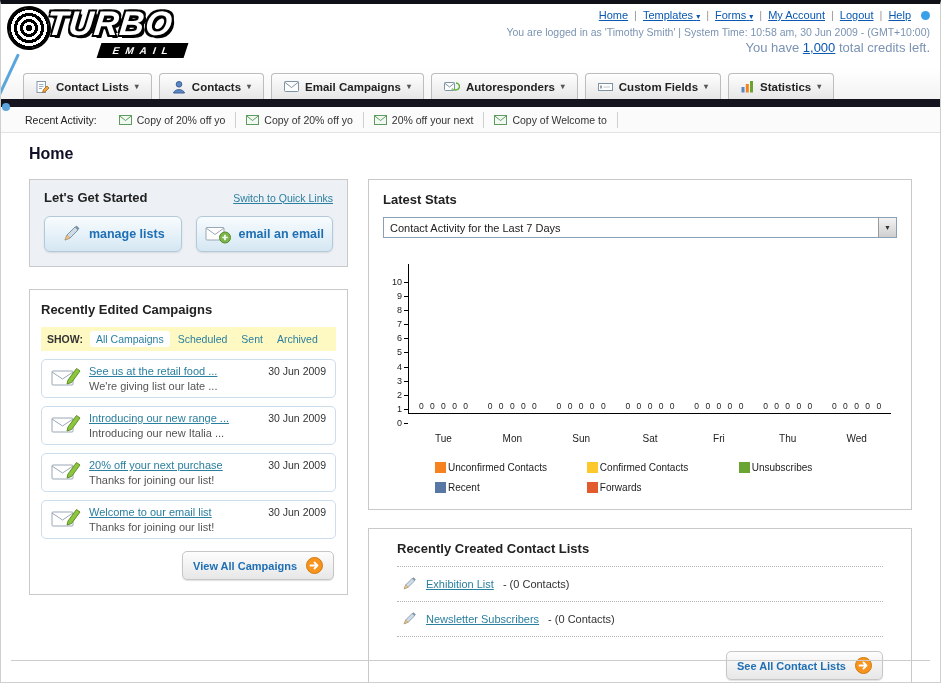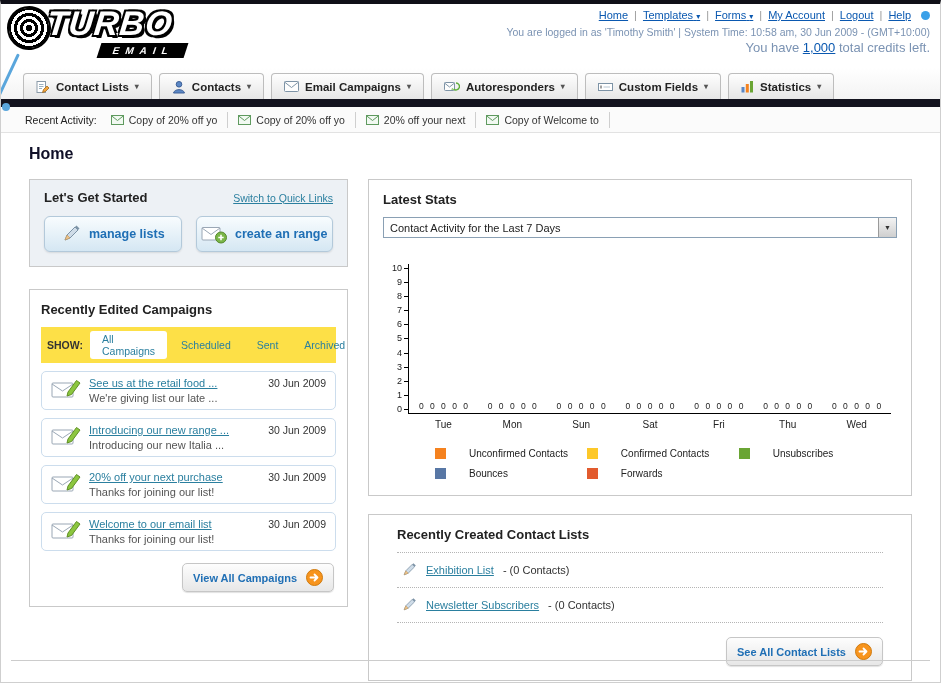--- a/index.html
+++ b/index.html
@@ -43,21 +43,21 @@
   .tab { display: flex; align-items: center; gap: 6px; height: 26px; padding: 0 12px;
          background: linear-gradient(#fefefe, #e6e6e6); border: 1px solid #bdbdbd; border-bottom: none;
          border-radius: 4px 4px 0 0; font-size: 11.5px; font-weight: bold; color: #222; cursor: pointer;
          white-space: nowrap; }
   .tab .dd { font-size: 8px; color: #555; }
   .darkbar { height: 8px; background: #14141f; }
 
   
   .activity { height: 26px; display: flex; align-items: center; padding-left: 24px;
               background: #fbfbfb; border-bottom: 1px solid #e2e2e2; font-size: 10.5px; }
-  .activity-label { color: #222; margin-right: 4px; }
+  .activity-label { color: #222; margin-right: 12px; }
   .activity-item { display: flex; align-items: center; gap: 5px; padding: 0 10px;
                    border-right: 1px solid #cfcfcf; color: #333; cursor: pointer; height: 16px; }
 
   
   .main { padding: 12px 28px 0; }
   .page-title { font-size: 16px; font-weight: bold; color: #101028; margin-bottom: 16px; }
   .columns { display: flex; gap: 20px; align-items: flex-start; }
   .col-left { width: 319px; flex: none; }
   .col-right { flex: 1; }
   .panel { border: 1px solid #c9c9c9; background: #fff; }
@@ -69,24 +69,24 @@
   .gs-switch { font-size: 10.5px; color: #2a7f9f; text-decoration: underline; cursor: pointer; }
   .gs-buttons { display: flex; gap: 14px; margin-top: 11px; }
   .gs-btn { flex: 1; display: flex; align-items: center; justify-content: center; gap: 8px; height: 36px;
             border: 1px solid #b3c9da; border-radius: 6px; background: linear-gradient(#f8fcfe, #d5e7f3);
             font-size: 12.5px; font-weight: bold; color: #1f6fb5; cursor: pointer;
             box-shadow: 0 1px 2px rgba(0,0,0,0.1); }
 
   
   .camp-panel { padding: 12px 11px 12px; }
   .panel-title { font-size: 13px; font-weight: bold; color: #222; }
-  .filterbar { display: flex; align-items: center; gap: 2px; background: #fde047; padding: 4px 6px;
+  .filterbar { display: flex; align-items: center; gap: 2px; background: #fef9c3; padding: 4px 6px;
                font-size: 10.5px; margin-top: 10px; }
   .filter-label { font-weight: bold; color: #333; margin-right: 5px; }
-  .filter { padding: 2px 12px; color: #2a7f9f; cursor: pointer; }
+  .filter { padding: 2px 6px; color: #2a7f9f; cursor: pointer; }
   .filter.active { background: #fff; border-radius: 3px; }
   .camp-item { display: flex; align-items: flex-start; gap: 8px; border: 1px solid #ccdded;
                border-radius: 5px; padding: 5px 9px; margin-top: 8px; cursor: pointer; background: #fff; }
   .camp-body { flex: 1; }
   .camp-link { display: block; font-size: 11px; color: #2a7f9f; text-decoration: underline; }
   .camp-sub { display: block; font-size: 11px; color: #555; margin-top: 3px; }
   .camp-date { font-size: 10.5px; color: #333; white-space: nowrap; }
   .camp-footer { display: flex; justify-content: flex-end; padding: 12px 2px 2px; }
   .btn-arrow { display: flex; align-items: center; gap: 9px; border: 1px solid #c6c6c6; border-radius: 5px;
                background: linear-gradient(#fdfdfd, #e7e7e7); padding: 5px 10px; font-size: 11px;
@@ -96,31 +96,31 @@
   .stats-panel { padding: 12px 14px 16px; margin-bottom: 18px; }
   .select { display: flex; align-items: stretch; border: 1px solid #8aa0b4; height: 21px; margin-top: 10px;
             font-size: 11px; color: #222; background: #fff; cursor: pointer; }
   .select-text { flex: 1; display: flex; align-items: center; padding: 0 6px; }
   .select-btn { width: 18px; display: flex; align-items: center; justify-content: center;
                 background: linear-gradient(#f3f3f3, #cfcfcf); border-left: 1px solid #9a9a9a;
                 font-size: 7px; color: #333; }
   .chart-wrap { margin: 26px 6px 0 6px; }
   .chart { display: flex; }
   .chart-y { width: 19px; height: 150px; display: flex; flex-direction: column; justify-content: space-between;
-             align-items: flex-end; font-size: 9px; color: #222; }
+             align-items: flex-end; font-size: 9px; color: #222; margin-top: 14px; }
   .ytick { display: flex; align-items: center; gap: 2px; line-height: 1; }
   .ytick::after { content: ""; display: inline-block; width: 4px; height: 1px; background: #000; }
   .chart-plot { flex: 1; height: 150px; border-left: 1px solid #000; border-bottom: 1px solid #000;
                 display: flex; align-items: flex-end; }
   .chart-group { flex: 1; text-align: center; font-size: 8.5px; color: #222; word-spacing: 4px;
                  padding-bottom: 2px; }
   .chart-x { display: flex; margin-left: 20px; }
   .chart-xlabel { flex: 1; text-align: center; font-size: 10px; color: #222; padding-top: 5px; }
   .legend { display: flex; flex-wrap: wrap; row-gap: 9px; margin-top: 18px; padding-left: 46px; }
-  .legend-item { width: 33.3%; display: flex; align-items: center; gap: 23px; font-size: 10px; color: #222; }
+  .legend-item { width: 33.3%; display: flex; align-items: center; gap: 2px; font-size: 10px; color: #222; }
   .legend-swatch { width: 11px; height: 11px; flex: none; display: inline-block; }
 
   
   .cl-panel { padding: 12px 28px 14px; }
   .cl-list { border-top: 1px dotted #b5b5b5; margin-top: 10px; }
   .cl-item { display: flex; align-items: center; gap: 9px; padding: 9px 4px; border-bottom: 1px dotted #b5b5b5;
              font-size: 11px; }
   .cl-link { color: #2a7f9f; text-decoration: underline; cursor: pointer; }
   .cl-detail { color: #333; }
   .cl-footer { display: flex; justify-content: flex-end; padding-top: 14px; }
@@ -302,21 +302,21 @@
             </button>
             <button class="gs-btn">
               <span class="icon">
                 <svg width="26" height="20" viewBox="0 0 26 20">
                     <rect x="1" y="3.5" width="18" height="12.5" rx="1" fill="#fff" stroke="#9aa7b5"></rect>
                     <path d="M1 4 L10 10.5 L19 4" fill="none" stroke="#9aa7b5"></path>
                     <circle cx="20" cy="13.5" r="5.5" fill="#7ab648" stroke="#578a2e"></circle>
                     <path d="M20 10.8 V16.2 M17.3 13.5 H22.7" stroke="#fff" stroke-width="1.6"></path>
                   </svg>
               </span>
-              <span>create an range</span>
+              <span>email an email</span>
             </button>
           </div>
         </div>
 
         <div class="panel camp-panel">
           <div class="panel-title">Recently Edited Campaigns</div>
 
           <div class="filterbar">
             <span class="filter-label">SHOW:</span>
             <span class="filter active">All Campaigns</span>
@@ -473,21 +473,21 @@
                 <div class="legend-item">
                   <span class="legend-swatch" style="background: rgb(253, 200, 41);"></span>
                   <span>Confirmed Contacts</span>
                 </div>
                 <div class="legend-item">
                   <span class="legend-swatch" style="background: rgb(106, 165, 52);"></span>
                   <span>Unsubscribes</span>
                 </div>
                 <div class="legend-item">
                   <span class="legend-swatch" style="background: rgb(88, 119, 165);"></span>
-                  <span>Bounces</span>
+                  <span>Recent</span>
                 </div>
                 <div class="legend-item">
                   <span class="legend-swatch" style="background: rgb(226, 91, 46);"></span>
                   <span>Forwards</span>
                 </div>
               </div>
           </div>
         </div>
 
         <div class="panel cl-panel">

